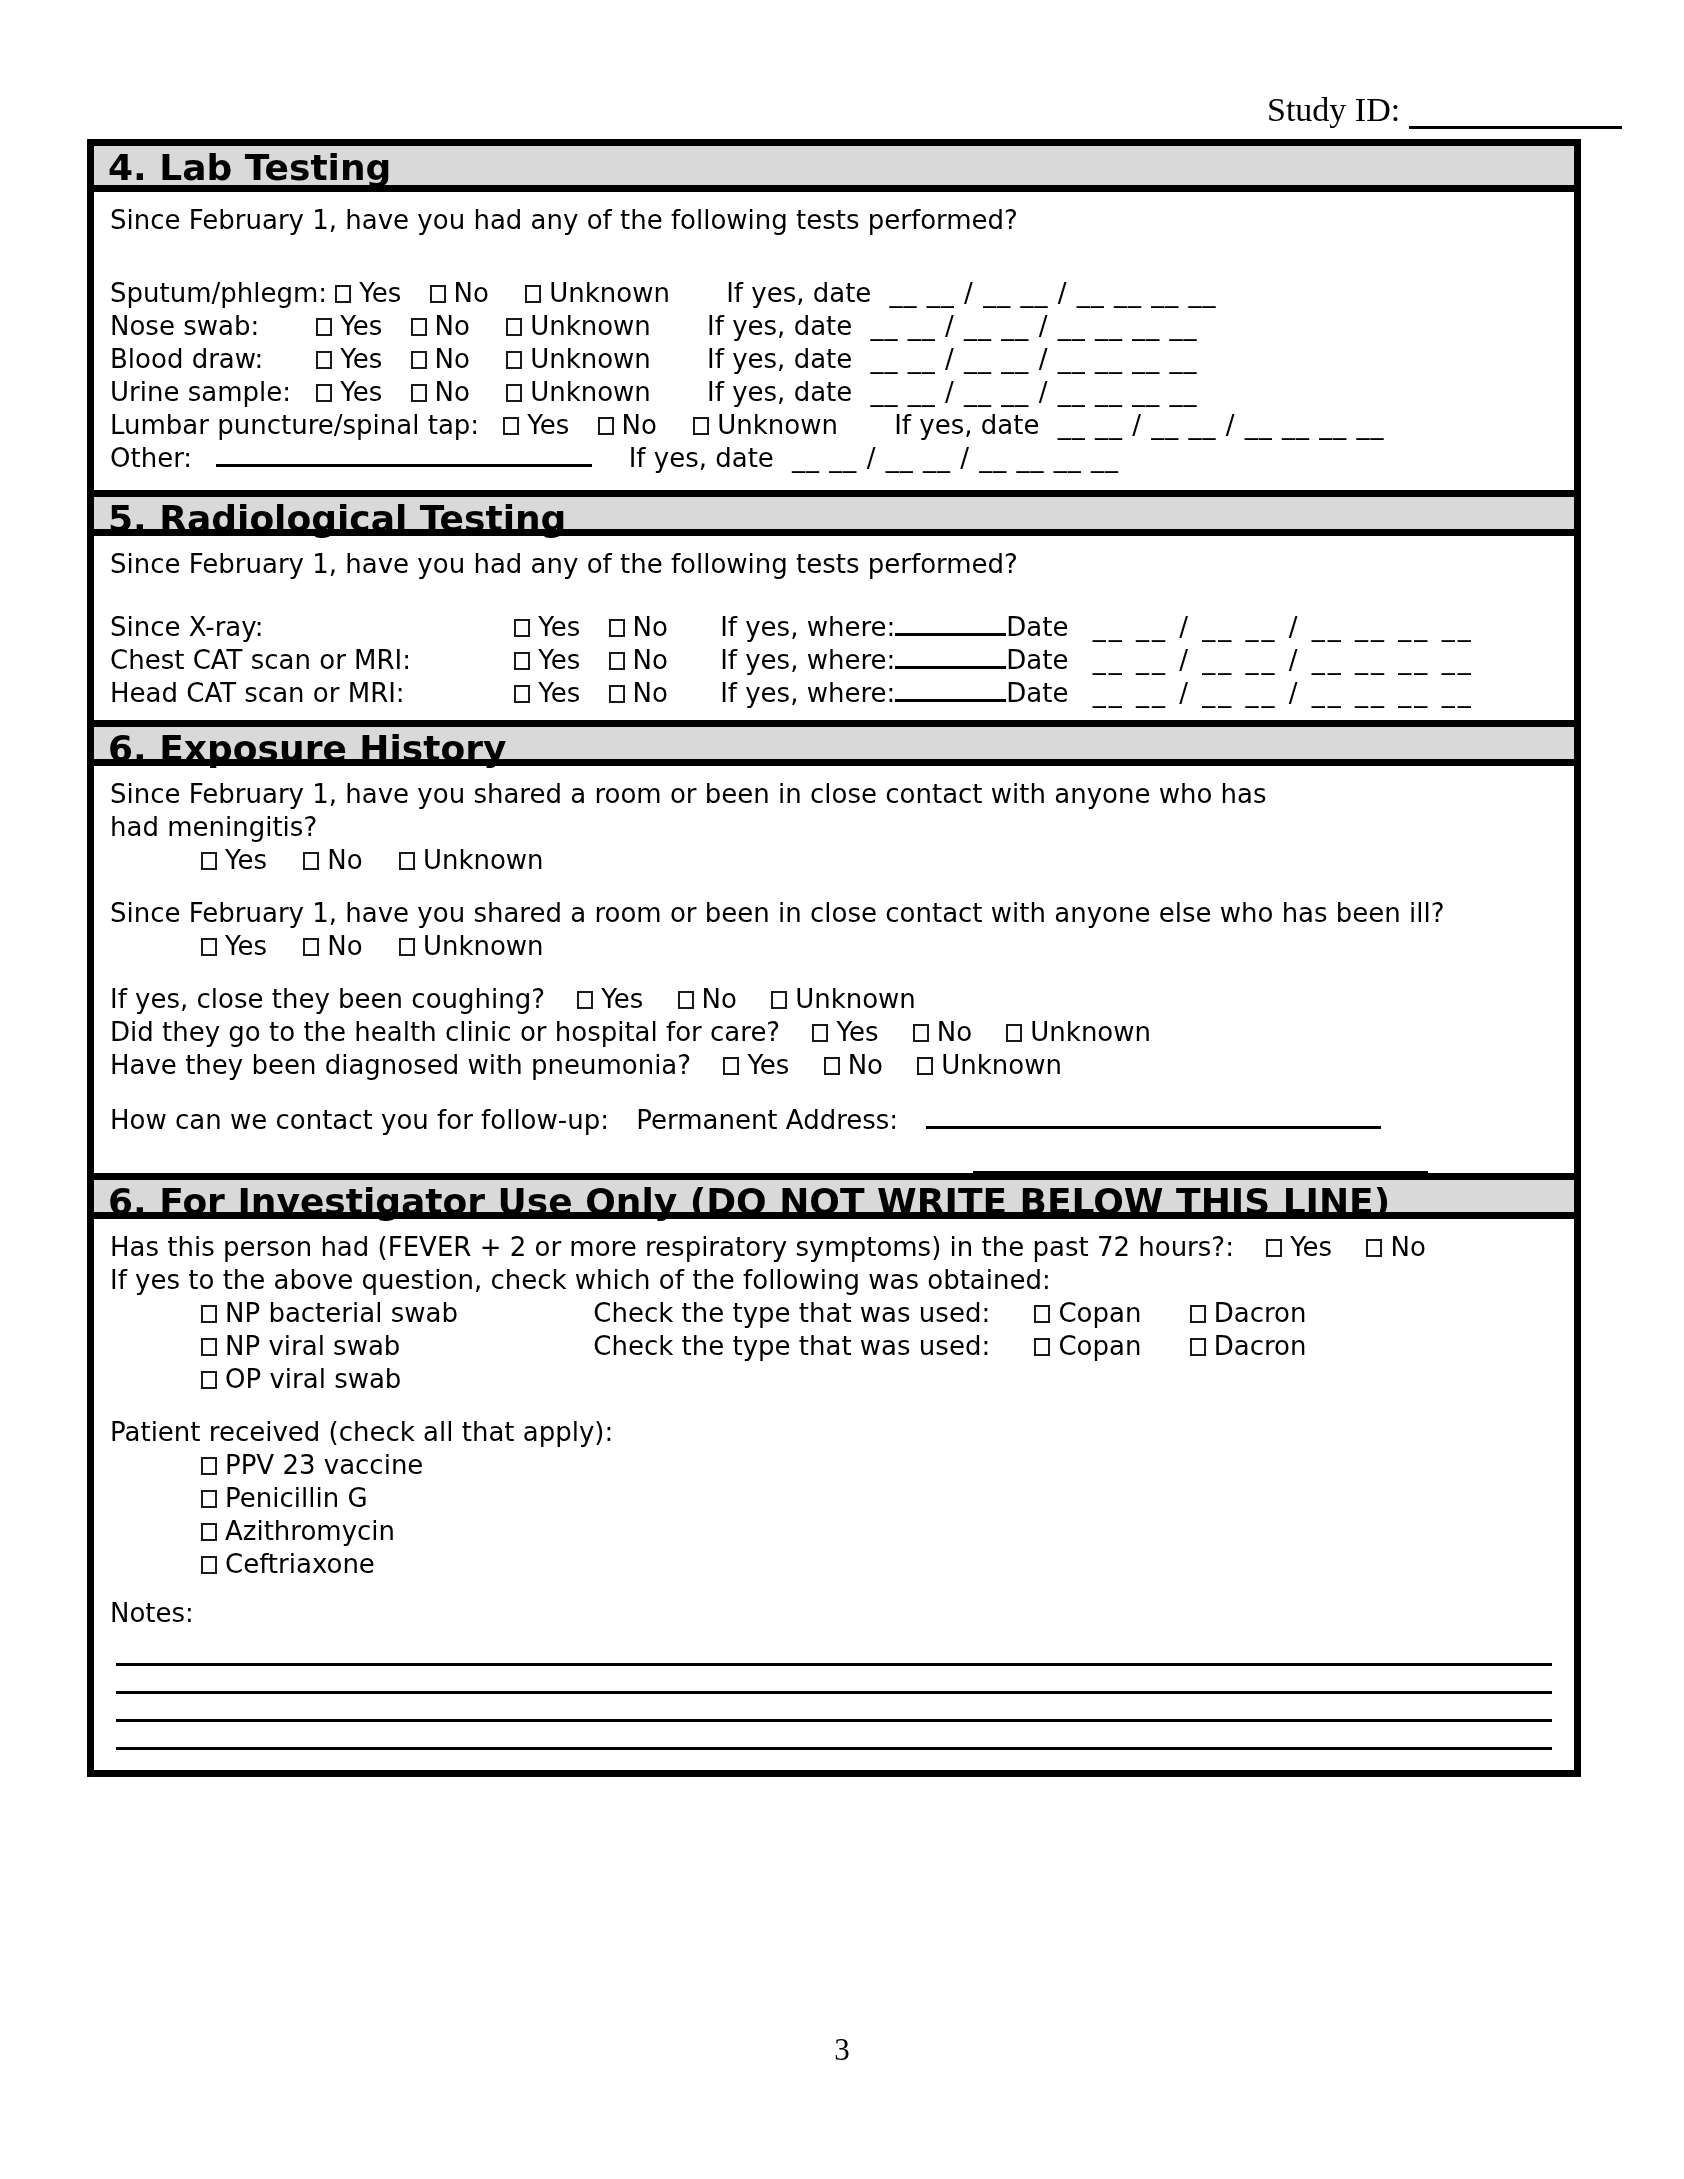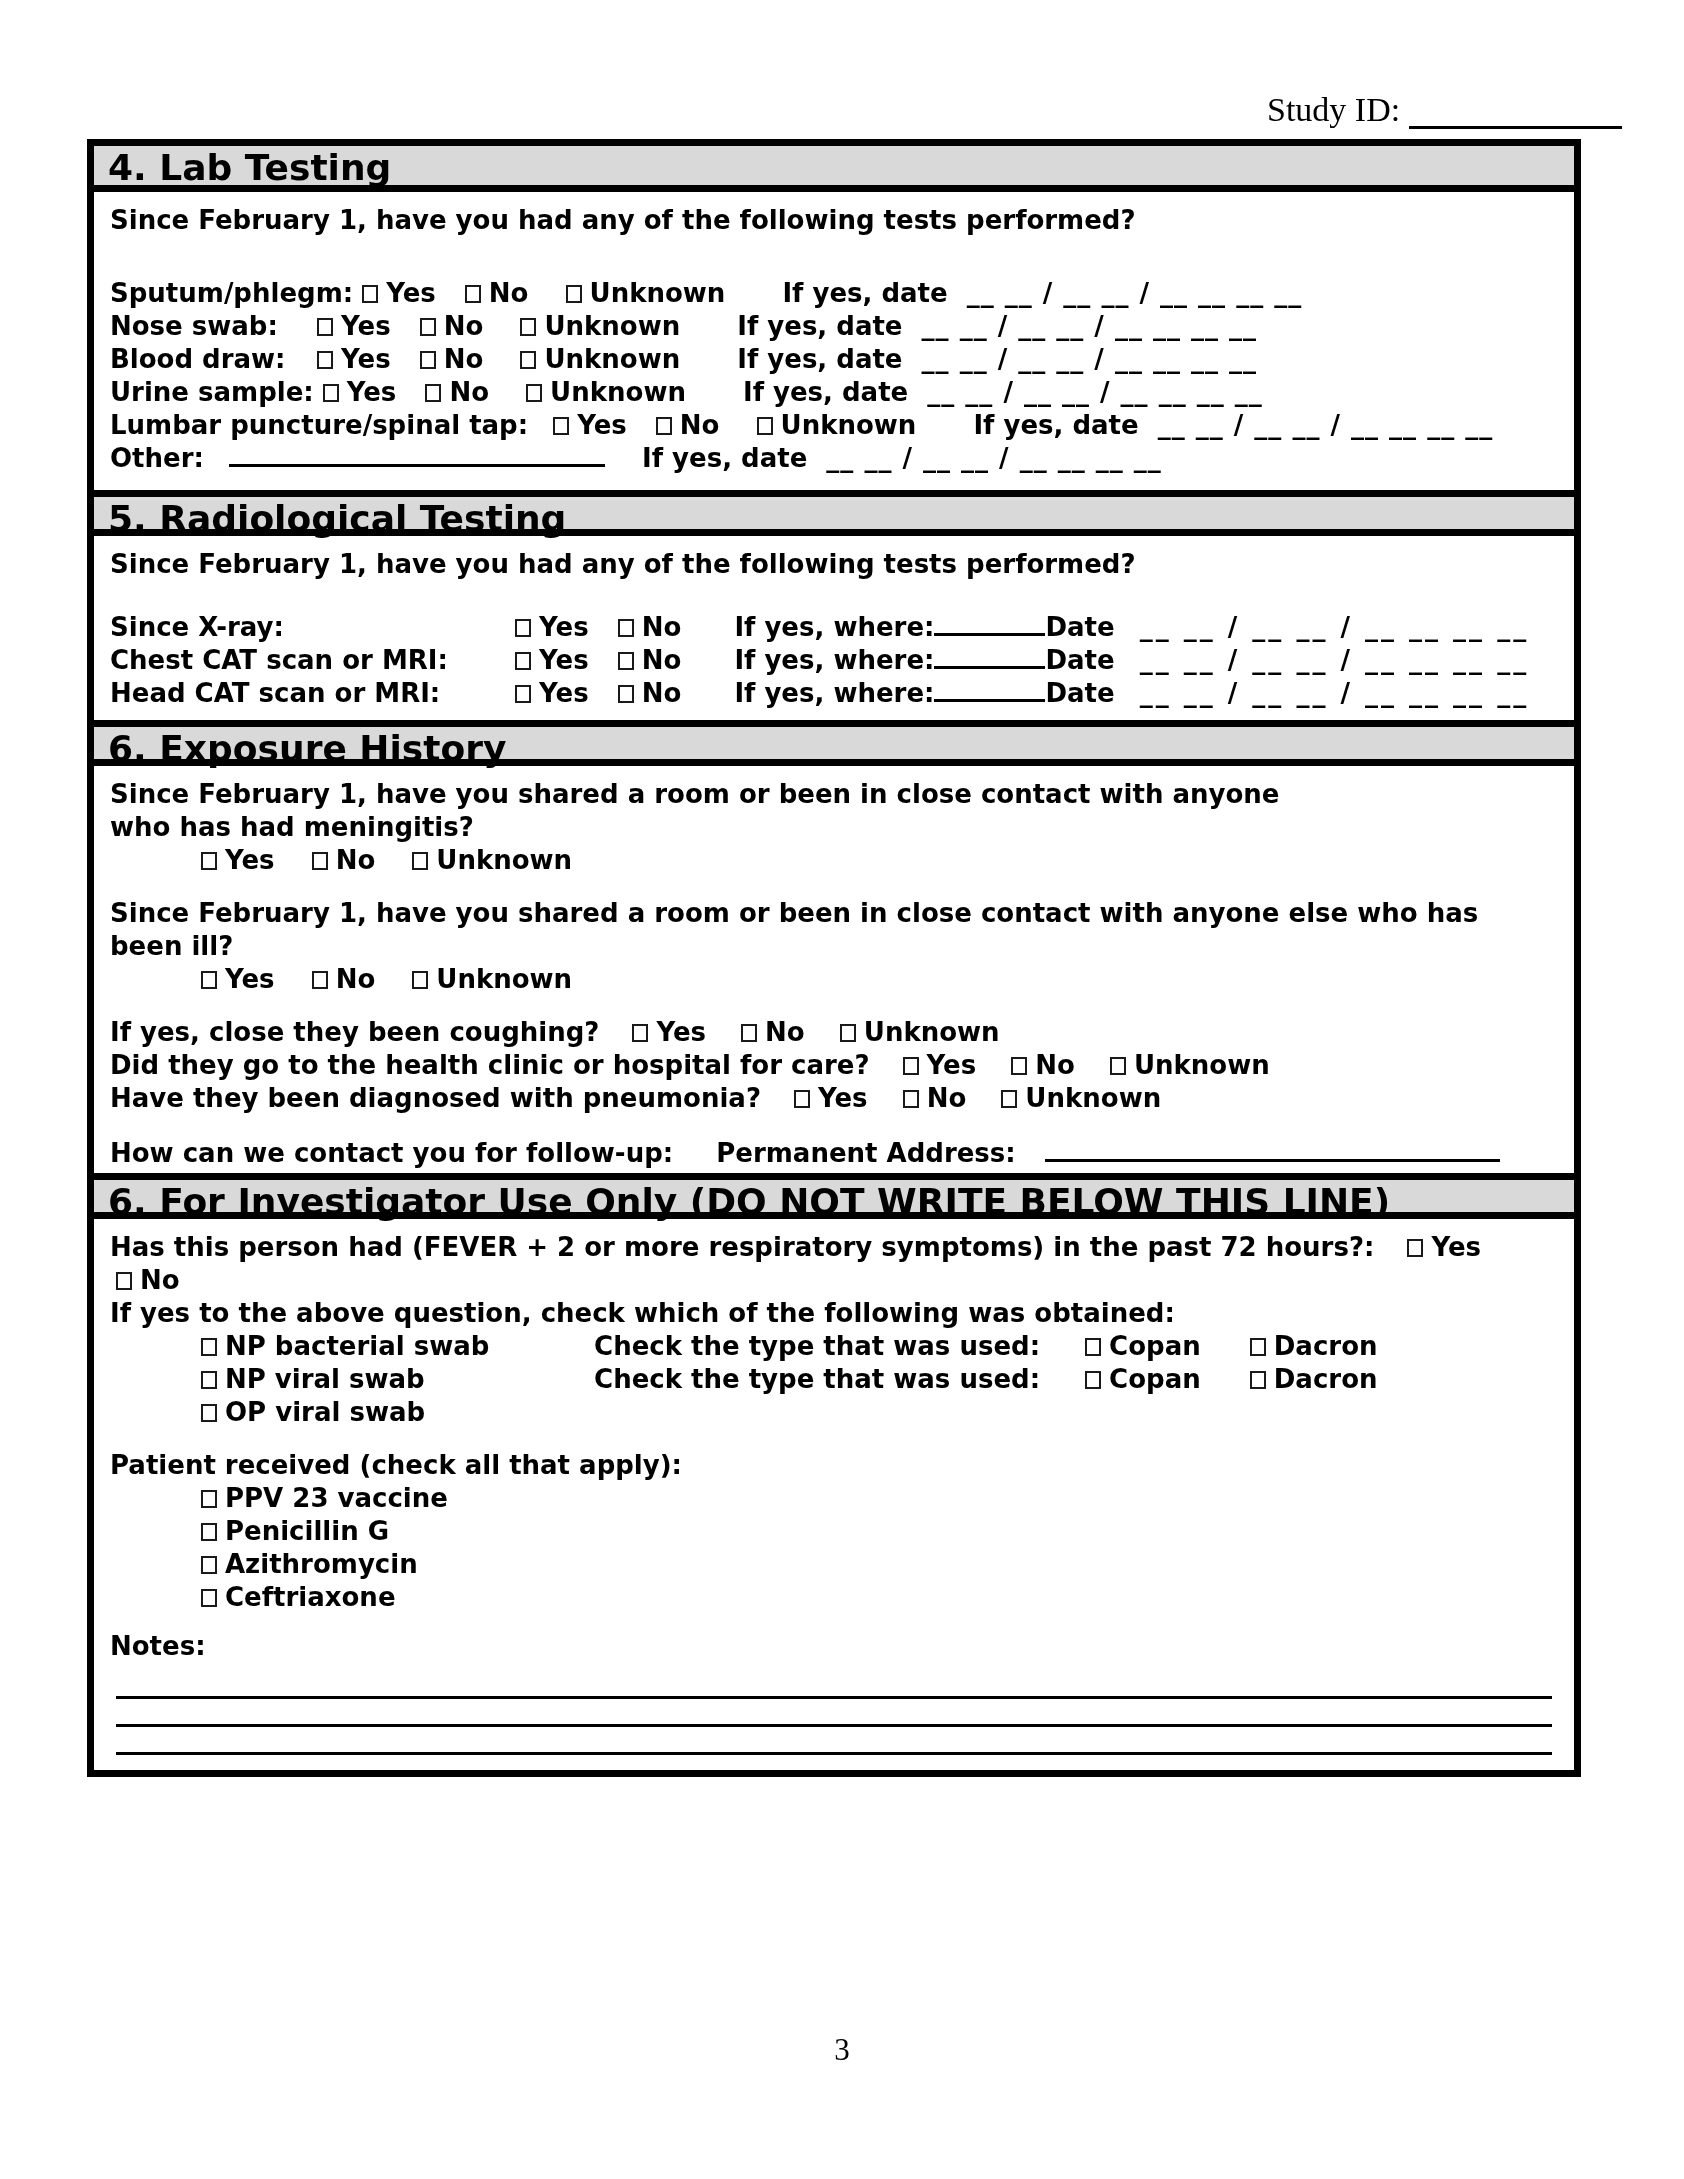--- a/index.html
+++ b/index.html
@@ -18,21 +18,21 @@
   .form {
     position:absolute; left:87px; top:139px; width:1494px;
     border:7px solid #000; background:#fff; box-sizing:border-box;
   }
   .sec-header {
     background:#d9d9d9; border-top:7px solid #000; border-bottom:7px solid #000;
     padding:5px 14px; font-weight:bold; font-size:36px; line-height:34px;
     height:46px; box-sizing:border-box;
   }
   .form > .sec-header:first-child { border-top:none; }
-  .sec-body { padding:12px 16px; box-sizing:border-box; font-size:26px; line-height:33px; overflow:hidden;font-weight:bold; }
+  .sec-body { padding:12px 16px; box-sizing:border-box; font-size:26px; line-height:33px; overflow:hidden; }
   #body-lab { height:298px; }
   #body-rad { height:184px; }
   #body-exp { height:407px; }
   #body-inv { height:551px; }
   .intro { margin-bottom:40px; }
   
   .cb {
     display:inline-block; width:12px; height:14px; border:2px solid #1a1a1a;
     margin-right:8px; vertical-align:-1px; background:#fff;
   }
@@ -53,21 +53,21 @@
   .dateword { margin-right:6px; }
   .blanks.wide { letter-spacing:3px; }
   
   .q1 { max-width:1208px; }
   .answers { padding-left:91px; margin-bottom:20px; }
   .answers .opt { margin-right:28px; }
   .qgap { margin-top:20px; }
   .q-inline .opt { margin-left:6px; }
   .q-inline .lead { margin-right:18px; }
   .followup { margin-top:22px; white-space:nowrap; }
-  .pa-label { margin-left:34px; }
+  .pa-label { margin-left:19px; }
   .addr-line { display:inline-block; width:455px; border-bottom:3px solid #000; height:20px; margin-left:20px; }
   .addr-line2 { width:455px; border-bottom:3px solid #000; height:34px; margin-left:863px; }
   
   .swab-row { padding-left:91px; white-space:nowrap; }
   .swab-name { display:inline-block; min-width:364px; }
   .type-label { margin-right:24px; }
   .swab-row .opt.copan { margin-right:40px;padding-left:12px; }
   .received-items { padding-left:91px; }
   .notes-label { margin-top:16px; }
   .note-line { height:25px; border-bottom:3px solid #000; margin:0 6px; }

